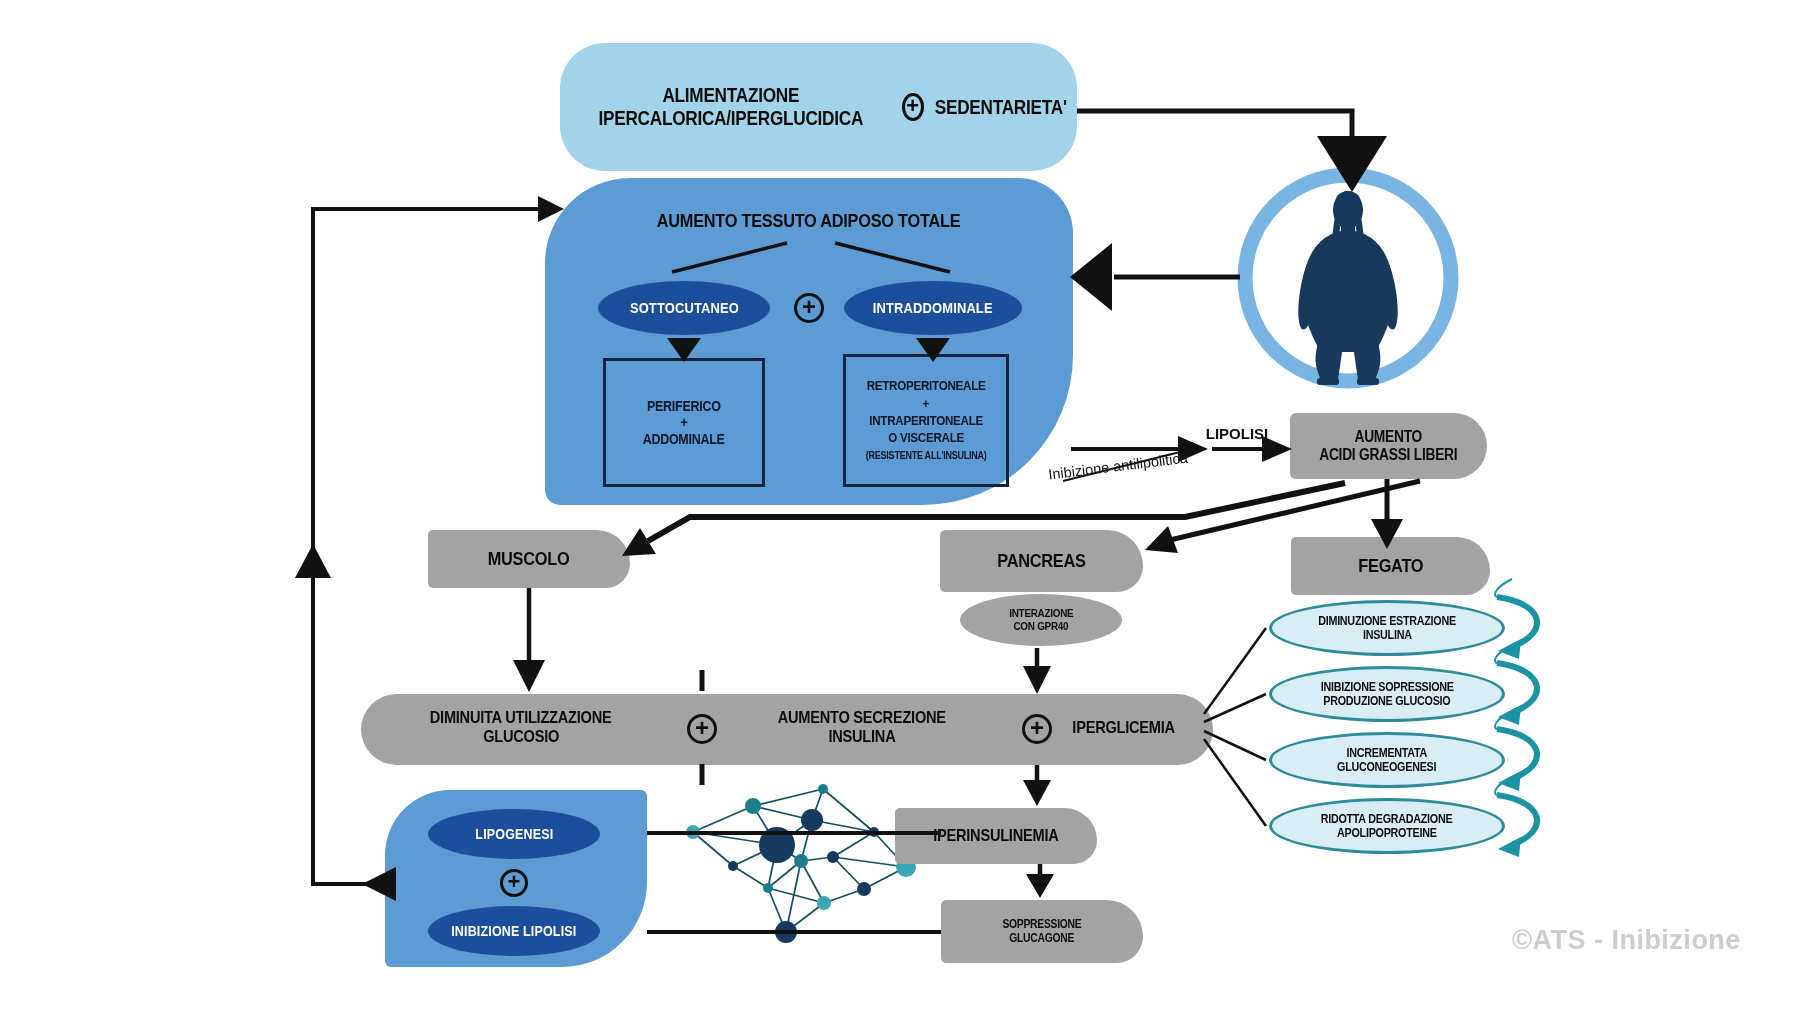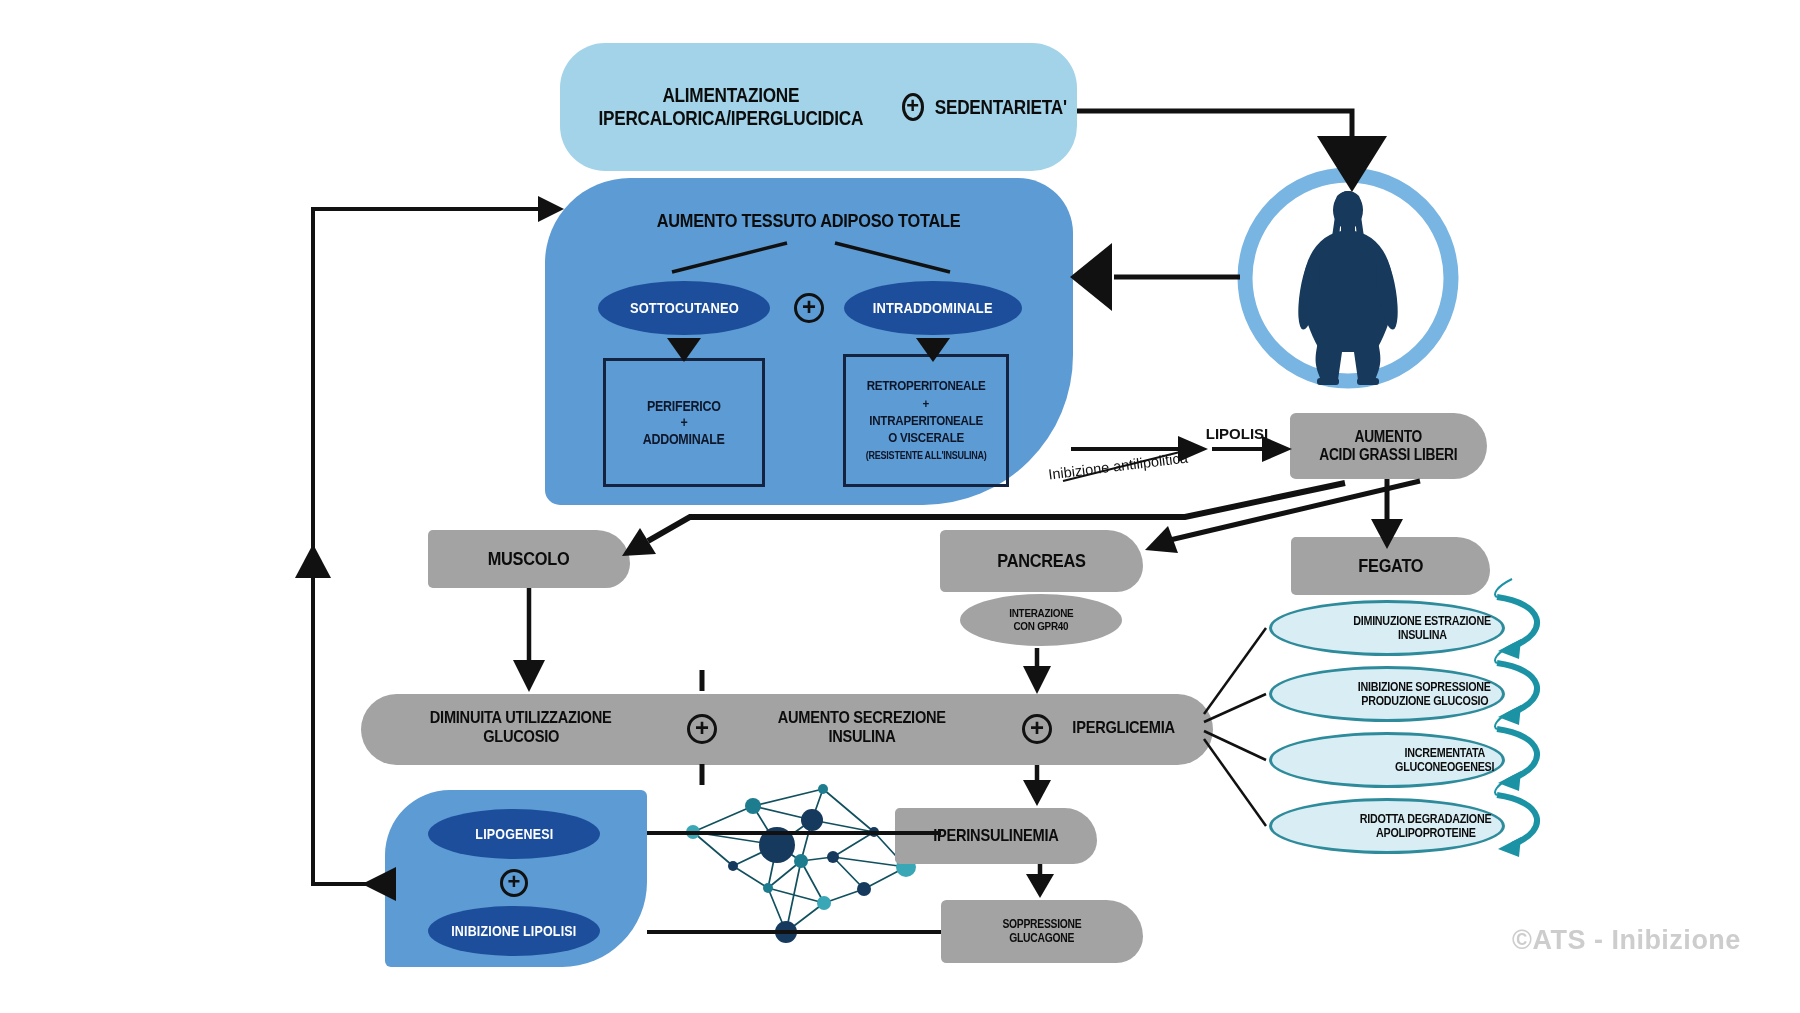--- a/index.html
+++ b/index.html
@@ -14,21 +14,21 @@
   .light{background:#a3a3a3;}
   .blue{background:#5c9bd4;}
   .darkoval{background:#1d4e9b;border-radius:50%;display:flex;align-items:center;justify-content:center;}
   .darkoval .lbl{color:#ffffff;letter-spacing:0.2px;}
   .plus-circle{border:3px solid #111;border-radius:50%;width:30px;height:30px;background:transparent;
                display:flex;align-items:center;justify-content:center;font-weight:700;font-size:24px;
                color:#111;line-height:1;padding-bottom:2px;box-sizing:border-box;}
   .plus-sm{width:28px;height:28px;font-size:22px;}
   .subbox{border:3px solid #14233f;box-sizing:border-box;}
   .teal-oval{background:#d9edf4;border:3.5px solid #2e8b9b;border-radius:50%;box-sizing:border-box;
-             display:flex;align-items:center;justify-content:flex-end;}
+             display:flex;align-items:center;justify-content:center;}
   .copyright{color:#cdcdcd;font-weight:700;font-size:27px;letter-spacing:0.5px;}
 </style>
 </head>
 <body>
 
 <div id="stage">
 
   <svg class="layer" width="1800" height="1013" viewBox="0 0 1800 1013">
 
     <g>

